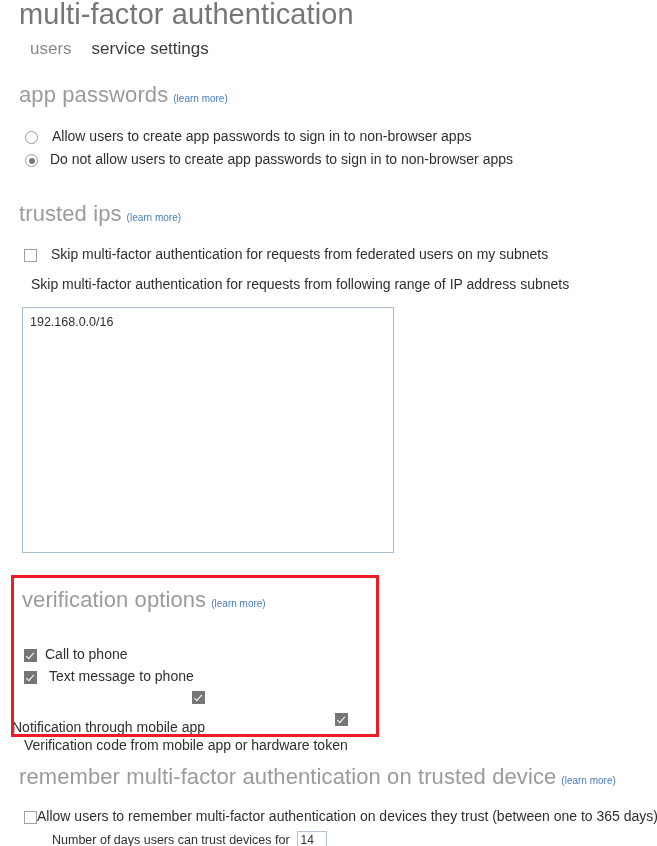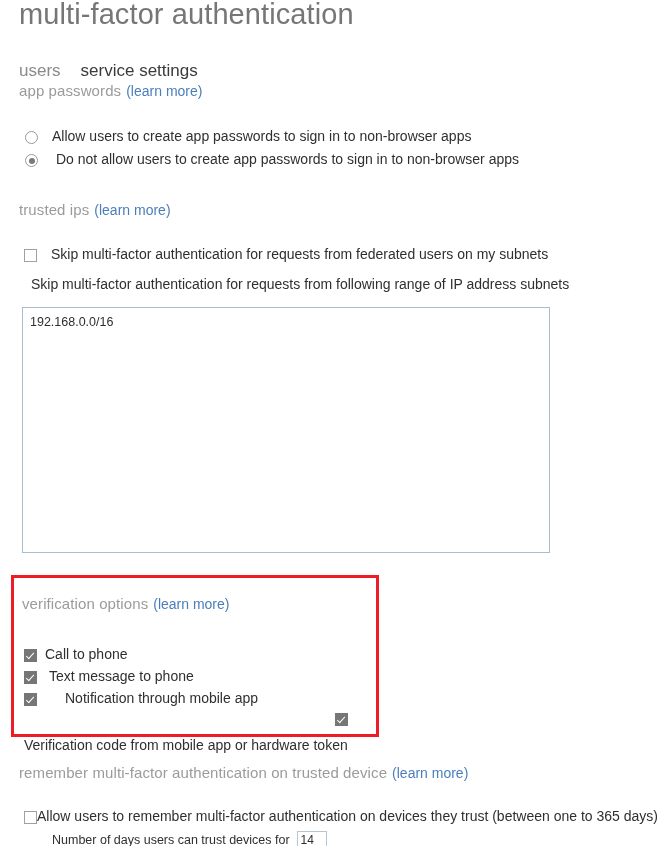--- a/index.html
+++ b/index.html
@@ -31,52 +31,51 @@
     top: -2px;
     font-size: 29px;
     font-weight: 300;
     color: #767676;
     letter-spacing: 0.1px;
     white-space: nowrap;
   }
 
   .tabs {
     position: absolute;
-    left: 19px;
+    left: 30px;
     top: 39px;
     display: flex;
     align-items: flex-end;
     gap: 20px;
-    margin-top: 22px;
   }
   .tab {
     font-size: 17px;
     font-weight: 400;
     color: #8a8a8a;
     white-space: nowrap;
     cursor: pointer;
   }
   .tab.active {
     color: #3b3b3b;
   }
 
   
   .section-head {
     position: absolute;
     white-space: nowrap;
     font-size: 0;
   }
   .section-head .sh-title {
-    font-size: 15px;
+    font-size: 22px;
     font-weight: 300;
     color: #9b9b9b;
     letter-spacing: 0.1px;
   }
   .section-head .sh-link {
-    font-size: 14px;
+    font-size: 10px;
     color: #4a7ebb;
     margin-left: 5px;
     cursor: pointer;
     text-decoration: none;
   }
 
   
   .opt-row {
     position: absolute;
     display: flex;
@@ -138,21 +137,21 @@
     border: solid #ffffff;
     border-width: 0 1.8px 1.8px 0;
     transform: rotate(42deg);
   }
 
   
   .ip-textarea {
     position: absolute;
     left: 22px;
     top: 307px;
-    width: 528px;
+    width: 372px;
     height: 246px;
     border: 1px solid #a8bdd0;
     background: #ffffff;
     box-sizing: border-box;
     padding: 6px 7px;
     font-family: "Liberation Sans", sans-serif;
     font-size: 12.5px;
     color: #2f2f2f;
     line-height: 16px;
     resize: none;
@@ -211,56 +210,56 @@
 
   <div class="section-head" style="left:19px; top:82px;">
     <span class="sh-title">app passwords</span><span class="sh-link">(learn more)</span>
   </div>
 
   <div class="opt-row" style="left:25px; top:129px; gap:14px;">
     <span class="radio"></span>
     <span class="lbl">Allow users to create app passwords to sign in to non-browser apps</span>
   </div>
 
-  <div class="opt-row" style="left:25px; top:152px; gap:18px;">
+  <div class="opt-row" style="left:25px; top:152px; gap:12px;">
     <span class="radio checked"></span>
     <span class="lbl">Do not allow users to create app passwords to sign in to non-browser apps</span>
   </div>
 
   <div class="section-head" style="left:19px; top:201px;">
     <span class="sh-title">trusted ips</span><span class="sh-link">(learn more)</span>
   </div>
 
   <div class="opt-row" style="left:24px; top:247px; gap:14px;">
     <span class="cbox"></span>
     <span class="lbl">Skip multi-factor authentication for requests from federated users on my subnets</span>
   </div>
 
   <div class="opt-row" style="left:31px; top:277px;">
     <span class="lbl">Skip multi-factor authentication for requests from following range of IP address subnets</span>
   </div>
 
   <textarea class="ip-textarea" spellcheck="false" style="">192.168.0.0/16</textarea>
 
-  <div class="section-head" style="left:22px; top:587px;margin-top:8px;">
+  <div class="section-head" style="left:22px; top:587px;">
     <span class="sh-title">verification options</span><span class="sh-link">(learn more)</span>
   </div>
 
 
   <div class="opt-row" style="left:24px; top:647px; gap:8px;">
     <span class="cbox checked"></span>
     <span class="lbl">Call to phone</span>
   </div>
 
   <div class="opt-row" style="left:24px; top:669px; gap:12px;">
     <span class="cbox checked"></span>
     <span class="lbl">Text message to phone</span>
   </div>
 
-  <div class="opt-row" style="left:24px; top:691px; gap:28px;">
+  <div class="opt-row" style="left:12px; top:691px; gap:16px;flex-direction:column;">
     <span class="cbox checked"></span>
     <span class="lbl">Notification through mobile app</span>
   </div>
 
   <div class="opt-row" style="left:24px; top:713px; gap:12px;flex-direction:column;">
     <span class="cbox checked"></span>
     <span class="lbl">Verification code from mobile app or hardware token</span>
   </div>
 
   <div class="highlight-box"></div>

